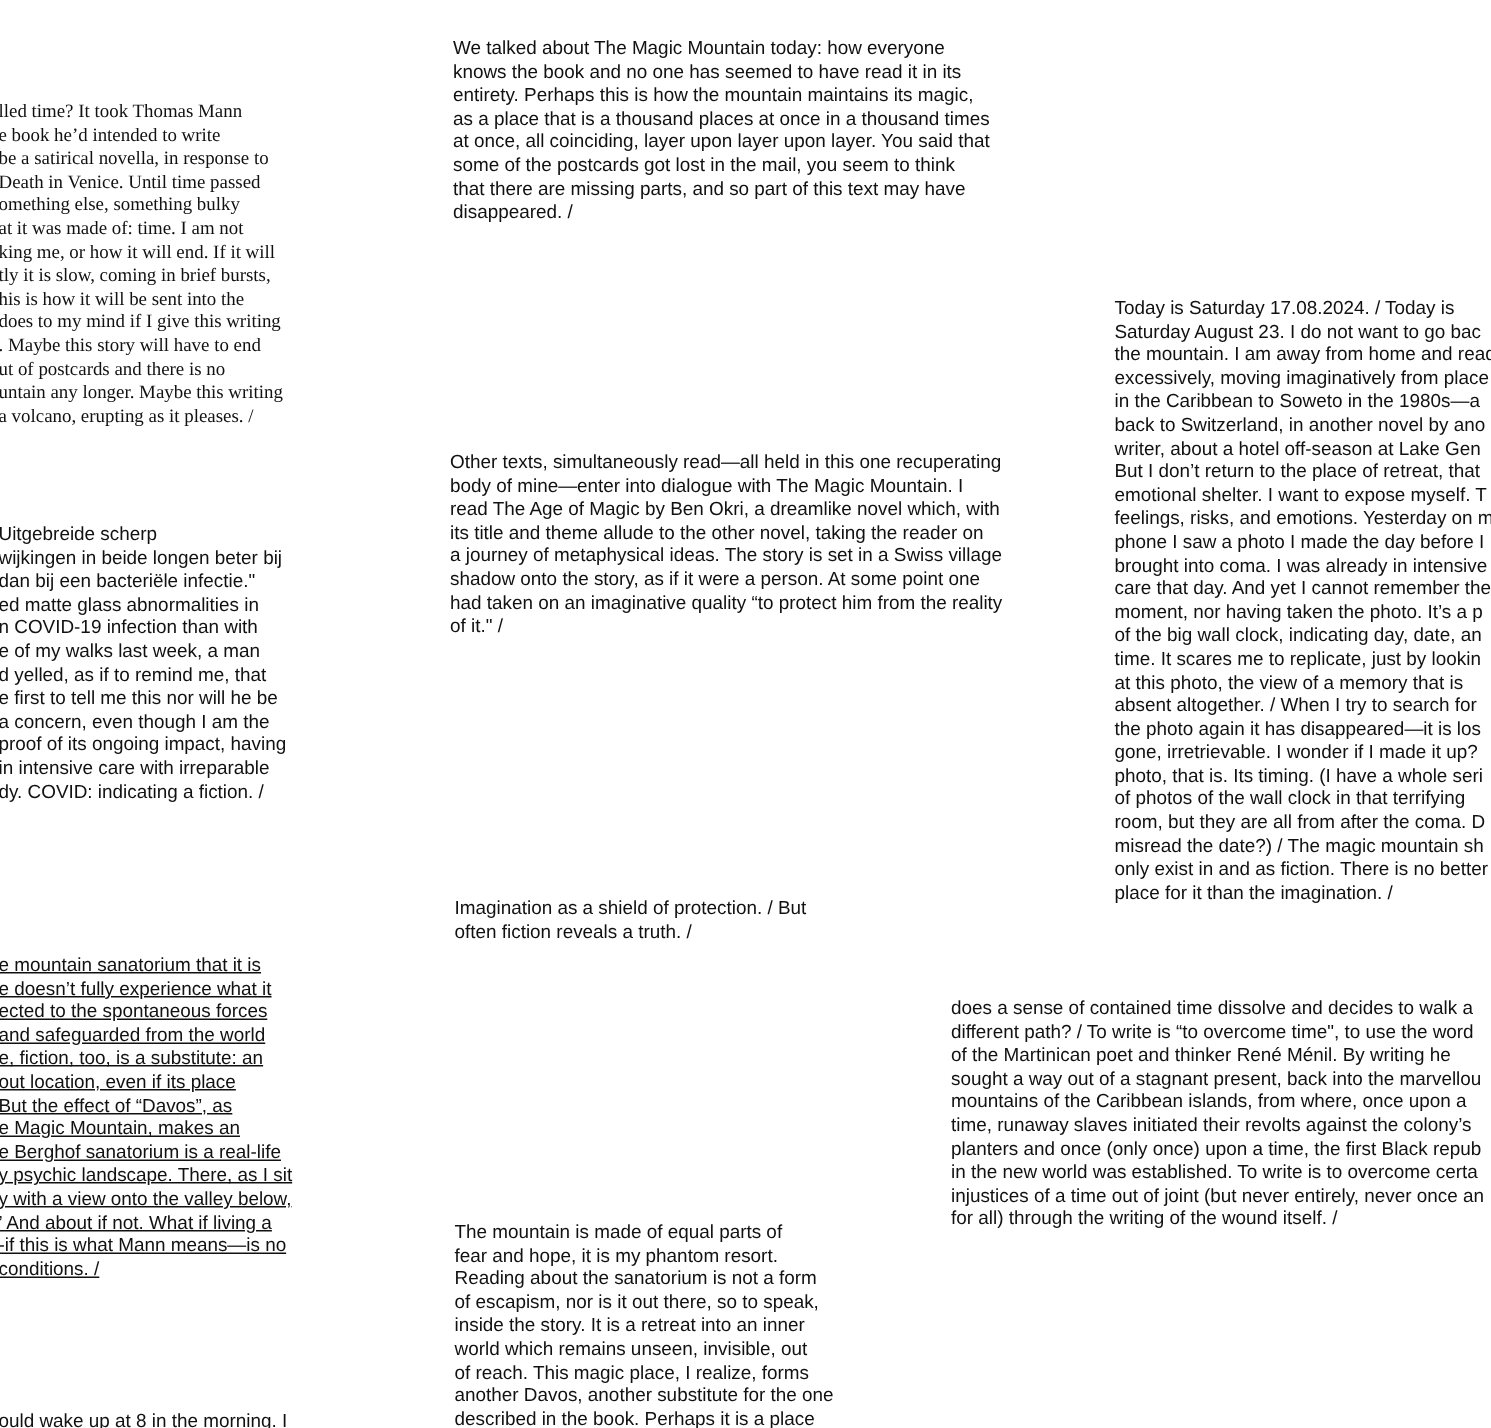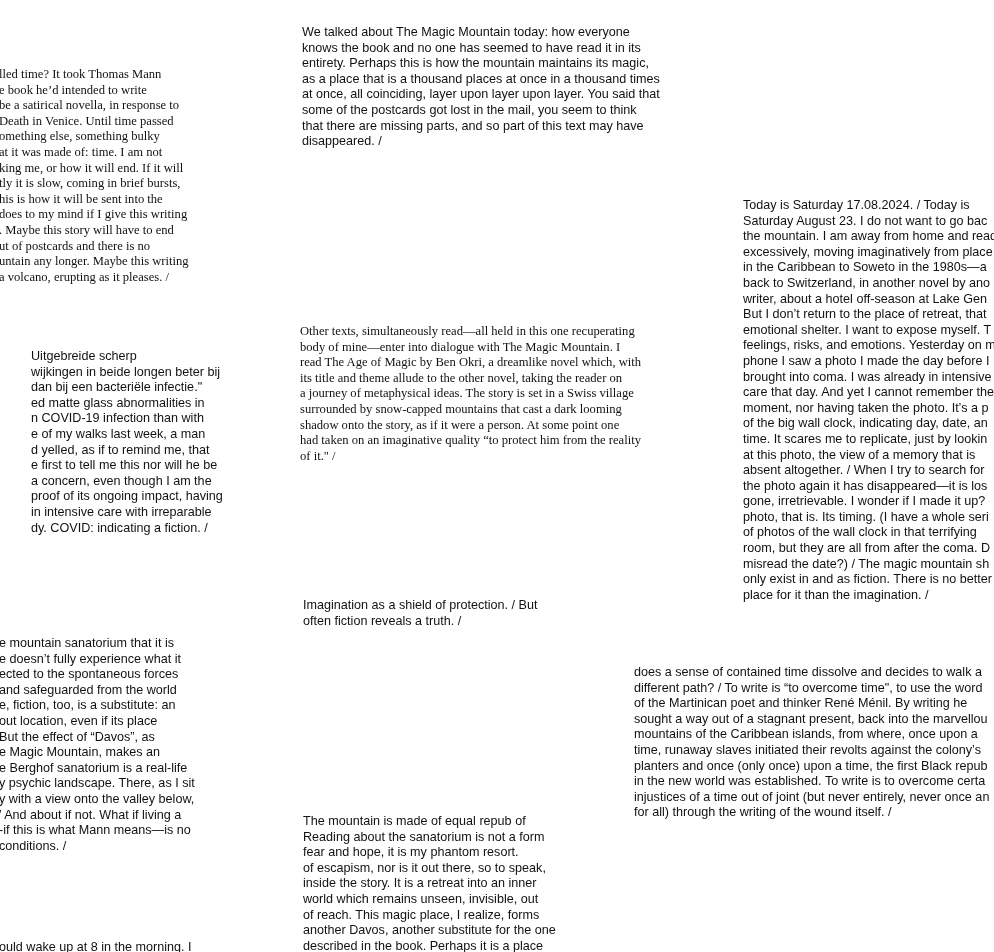--- a/index.html
+++ b/index.html
@@ -40,36 +40,36 @@
   <span class="line">king me, or how it will end. If it will</span>
   <span class="line">tly it is slow, coming in brief bursts,</span>
   <span class="line">his is how it will be sent into the</span>
   <span class="line">does to my mind if I give this writing</span>
   <span class="line">. Maybe this story will have to end</span>
   <span class="line">ut of postcards and there is no</span>
   <span class="line">untain any longer. Maybe this writing</span>
   <span class="line"> a volcano, erupting as it pleases. /</span>
 </div>
 
-<div class="block" style="left:-1px; top:349px;padding-left:32px;">
+<div class="block" style="left:-1px; top:349px;">
   <span class="line">Uitgebreide scherp</span>
   <span class="line">wijkingen in beide longen beter bij</span>
   <span class="line"> dan bij een bacteriële infectie."</span>
   <span class="line">ed matte glass abnormalities in</span>
   <span class="line">n COVID-19 infection than with</span>
   <span class="line">e of my walks last week, a man</span>
   <span class="line">d yelled, as if to remind me, that</span>
   <span class="line">e first to tell me this nor will he be</span>
   <span class="line"> a concern, even though I am the</span>
   <span class="line">proof of its ongoing impact, having</span>
   <span class="line"> in intensive care with irreparable</span>
   <span class="line">dy. COVID: indicating a fiction. /</span>
 </div>
 
-<div class="block" style="left:-1px; top:636px;">
+<div class="block" style="left:-1px; top:636px;text-decoration:underline;">
   <span class="line">e mountain sanatorium that it is</span>
   <span class="line">e doesn’t fully experience what it</span>
   <span class="line">ected to the spontaneous forces</span>
   <span class="line"> and safeguarded from the world</span>
   <span class="line">e, fiction, too, is a substitute: an</span>
   <span class="line">out location, even if its place</span>
   <span class="line"> But the effect of “Davos”, as</span>
   <span class="line">e Magic Mountain, makes an</span>
   <span class="line">e Berghof sanatorium is a real-life</span>
   <span class="line">y psychic landscape. There, as I sit</span>
@@ -87,41 +87,40 @@
   <span class="line">We talked about The Magic Mountain today: how everyone</span>
   <span class="line">knows the book and no one has seemed to have read it in its</span>
   <span class="line">entirety. Perhaps this is how the mountain maintains its magic,</span>
   <span class="line">as a place that is a thousand places at once in a thousand times</span>
   <span class="line">at once, all coinciding, layer upon layer upon layer. You said that</span>
   <span class="line">some of the postcards got lost in the mail, you seem to think</span>
   <span class="line">that there are missing parts, and so part of this text may have</span>
   <span class="line">disappeared. /</span>
 </div>
 
-<div class="block" style="left:300px; top:324px;font-family:Liberation Serif, serif;">
+<div class="block" style="left:300px; top:301px;">
   <span class="line">Other texts, simultaneously read—all held in this one recuperating</span>
   <span class="line">body of mine—enter into dialogue with The Magic Mountain. I</span>
   <span class="line">read The Age of Magic by Ben Okri, a dreamlike novel which, with</span>
   <span class="line">its title and theme allude to the other novel, taking the reader on</span>
   <span class="line">a journey of metaphysical ideas. The story is set in a Swiss village</span>
-  <span class="line">surrounded by snow-capped mountains that cast a dark looming</span>
   <span class="line">shadow onto the story, as if it were a person. At some point one</span>
   <span class="line">had taken on an imaginative quality “to protect him from the reality</span>
   <span class="line">of it." /</span>
 </div>
 
 <div class="block" style="left:303px; top:598px;">
   <span class="line">Imagination as a shield of protection. / But</span>
   <span class="line">often fiction reveals a truth. /</span>
 </div>
 
 <div class="block" style="left:303px; top:814px;">
-  <span class="line">The mountain is made of equal repub of</span>
+  <span class="line">The mountain is made of equal parts of</span>
+  <span class="line">fear and hope, it is my phantom resort.</span>
   <span class="line">Reading about the sanatorium is not a form</span>
-  <span class="line">fear and hope, it is my phantom resort.</span>
   <span class="line">of escapism, nor is it out there, so to speak,</span>
   <span class="line">inside the story. It is a retreat into an inner</span>
   <span class="line">world which remains unseen, invisible, out</span>
   <span class="line">of reach. This magic place, I realize, forms</span>
   <span class="line">another Davos, another substitute for the one</span>
   <span class="line">described in the book. Perhaps it is a place</span>
 </div>
 
 <div class="block" style="left:743px; top:198px;">
   <span class="line">Today is Saturday 17.08.2024. / Today is</span>

